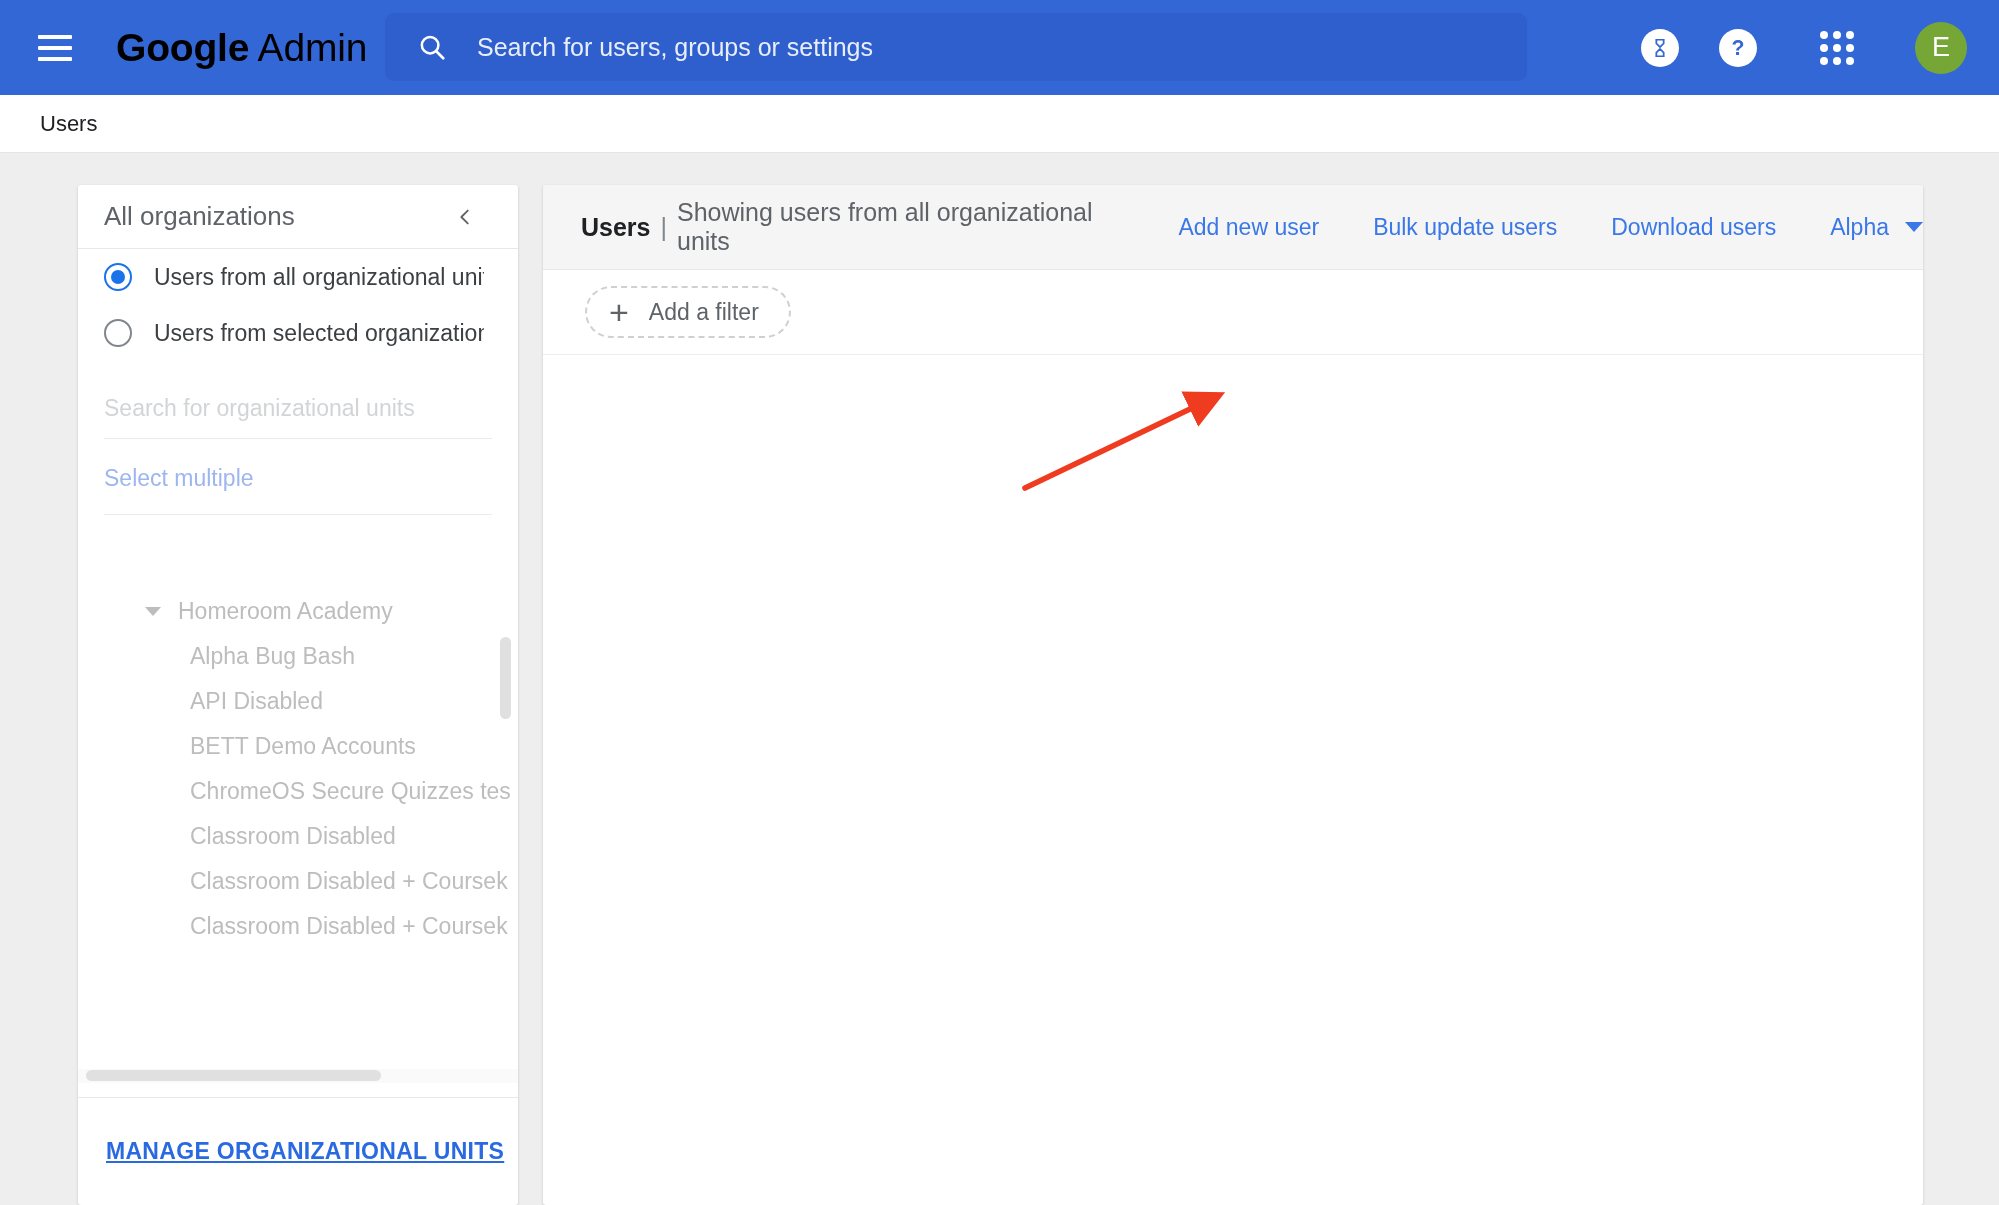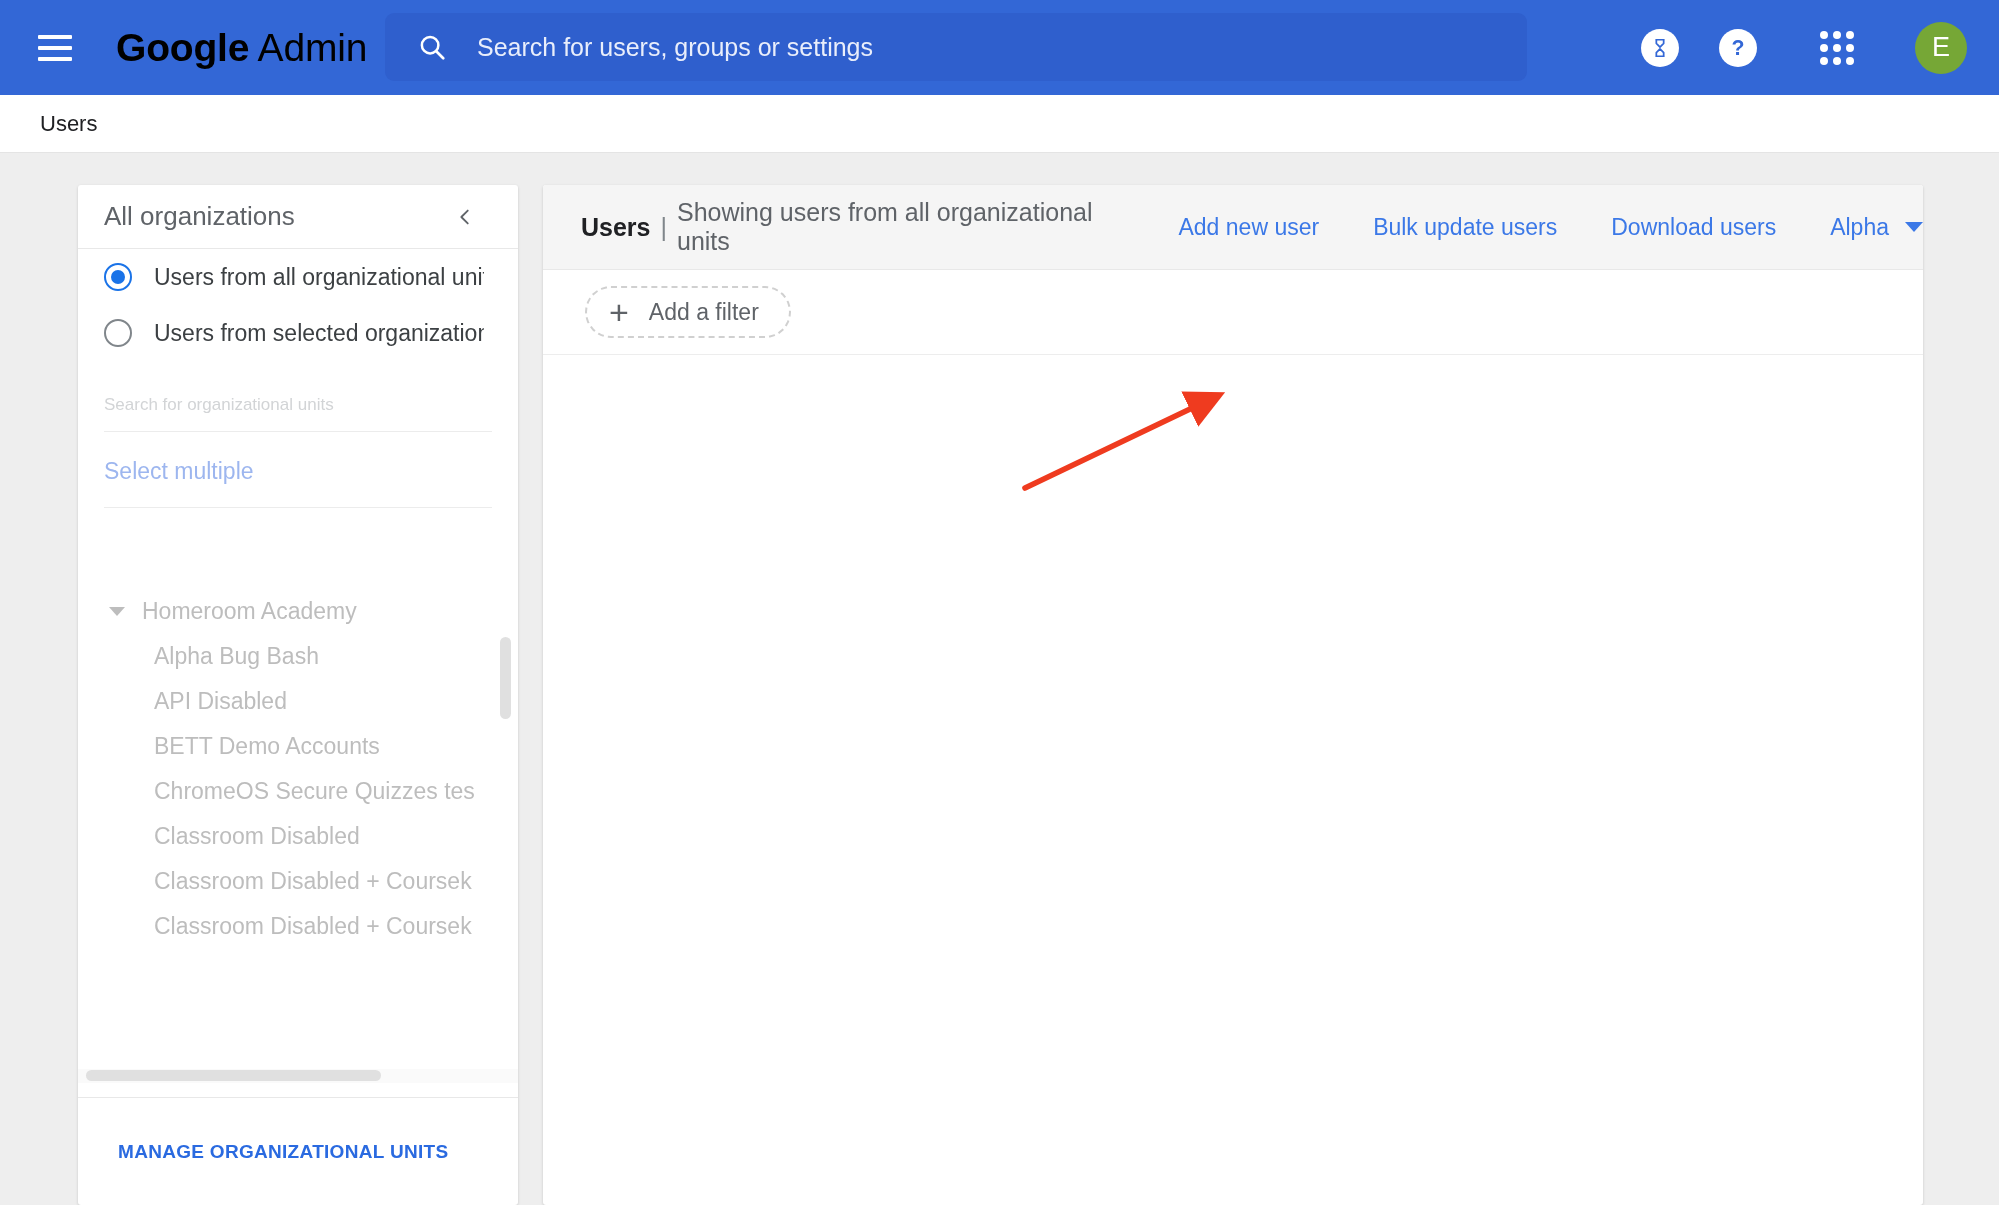--- a/index.html
+++ b/index.html
@@ -140,33 +140,34 @@
   .radio-row .lbl {
     margin-left: 22px; font-size: 23px; color: #3c4043;
     white-space: nowrap; overflow: hidden; max-width: 330px;
   }
 
   .ou-search {
     margin: 34px 26px 0 26px;
     padding-bottom: 16px;
     border-bottom: 1px solid #ececec;
   }
-  .ou-search .ph { font-size: 17px; color: #d2d4d6; }
+  .ou-search .ph { font-size: 23px; color: #d2d4d6; }
 
   .select-multiple {
     margin: 0 26px; padding: 26px 0 22px 0;
     border-bottom: 1px solid #ececec;
     font-size: 23px; color: #9db6ef;
     cursor: pointer;
   }
 
   .ou-list {
     position: absolute; top: 404px; left: 0;
     width: 440px; height: 494px;
     overflow: hidden;
+    padding-left: 36px;
   }
   .ou-item {
     display: flex; align-items: center;
     height: 45px; padding-left: 26px;
     white-space: nowrap;
     cursor: pointer;
   }
   .ou-item .caret {
     width: 26px; flex: 0 0 26px;
     display: flex; align-items: center; justify-content: center;
@@ -199,24 +200,25 @@
     background: #e0e0e0; border-radius: 6px;
   }
 
   .lc-foot {
     position: absolute; left: 0; bottom: 0;
     width: 440px; height: 108px;
     border-top: 1px solid #e8e8e8;
     display: flex; align-items: center;
   }
   .lc-foot .btn {
-    margin-left: 40px;
-    font-size: 19px; font-weight: 700;
+    margin-left: 28px;
+    font-size: 23px; font-weight: 700;
     color: #2a6ae0; letter-spacing: 0.3px;
     cursor: pointer;
+    text-decoration: underline;
   }
 
   
   .right-card {
     position: absolute; left: 543px; top: 32px;
     width: 1380px; height: 1020px;
     background: #ffffff;
     border-radius: 3px;
     box-shadow: 0 1px 3px rgba(0,0,0,0.16);
     overflow: hidden;

